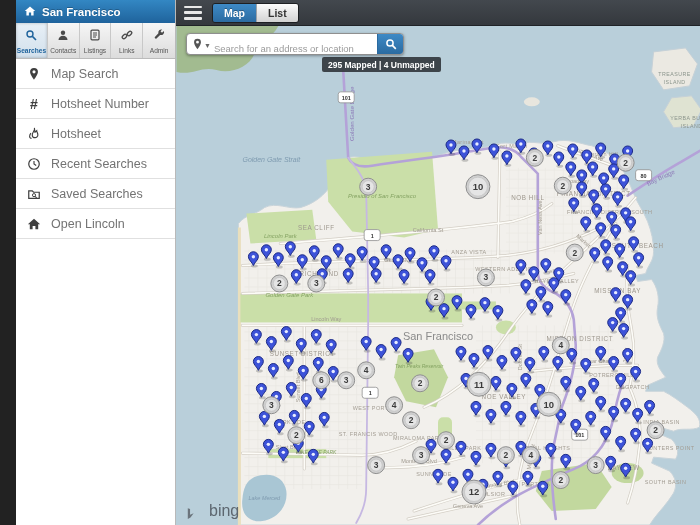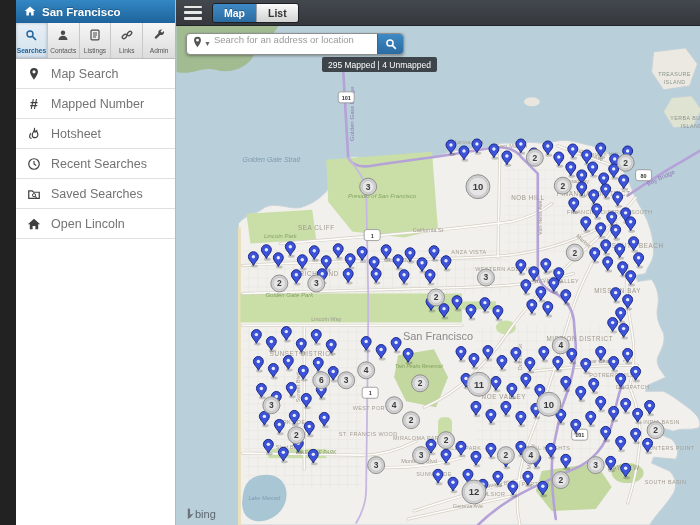--- a/index.html
+++ b/index.html
@@ -44,28 +44,28 @@
   .lbl.hood { fill:#9d978d; font-size:6.3px; letter-spacing:.6px; }
   .lbl.hood-sm { fill:#a39d93; font-size:5.5px; letter-spacing:.4px; }
   .lbl.park { fill:#85a363; font-style:italic; font-size:6px; }
   .lbl.park-sm { fill:#85a363; font-style:italic; font-size:5px; }
   .lbl.city { fill:#8a8a8a; font-size:11px; }
   .lbl.street { fill:#a09a90; font-size:5.6px; }
   .shield-t { text-anchor:middle; font-size:5.5px; fill:#333; font-weight:bold; }
   .cluster-n { text-anchor:middle; fill:#3c3c3c; font-weight:bold; }
 
   
-  .searchbox { position:absolute; left:10px; top:7px; width:218px; height:22px; background:#fff; border:1px solid #8f8f8f; border-radius:4px; box-shadow:0 1px 3px rgba(0,0,0,.35); display:flex; align-items:flex-start; z-index:5; }
+  .searchbox { position:absolute; left:10px; top:7px; width:218px; height:22px; background:#fff; border:1px solid #8f8f8f; border-radius:4px; box-shadow:0 1px 3px rgba(0,0,0,.35); display:flex; align-items:flex-end; z-index:5; }
   .pincell { display:flex; align-items:center; padding:0 3px 0 6px; gap:2px; cursor:pointer; }
   .caret { font-size:7px; color:#666; }
   .searchbox input { flex:1; min-width:0; border:none; outline:none; font-family:inherit; font-size:9.5px; color:#333; background:transparent; }
   .searchbox input::placeholder { color:#9a9a9a; }
   .gobtn { width:26px; height:100%; border:none; border-left:1px solid #2a6aa0; border-radius:0 3px 3px 0; background:linear-gradient(#3e8ac6,#2b6ba1); cursor:pointer; display:flex; align-items:center; justify-content:center; }
-  .mapstatus { position:absolute; left:146px; top:31px; background:rgba(52,57,62,.93); color:#fff; font-size:8.5px; padding:2.5px 6px; border-radius:2px; z-index:4; white-space:nowrap; }
-  .bing { position:absolute; left:10px; bottom:5px; display:flex; align-items:flex-end; gap:0; color:#5d6770; font-size:11px; z-index:4; }
+  .mapstatus { position:absolute; left:146px; top:31px; background:rgba(52,57,62,.93); color:#fff; font-size:8.5px; padding:2.5px 6px; border-radius:2px; z-index:4; white-space:nowrap;font-weight:bold; }
+  .bing { position:absolute; left:10px; bottom:5px; display:flex; align-items:flex-end; gap:14px; color:#5d6770; font-size:16px; z-index:4; }
 </style>
 </head>
 <body>
 
 <div class="app">
 
   <aside class="sidebar">
     <div class="side-header">
       <span>
         <svg width="12" height="12" viewBox="0 0 16 16">
@@ -128,21 +128,21 @@
       <li>
         <span class="micon">
           <svg width="14" height="14" viewBox="0 0 16 16">
               <path d="M8 1a4.5 4.5 0 0 0-4.5 4.5C3.5 9 8 14.5 8 14.5s4.5-5.5 4.5-9A4.5 4.5 0 0 0 8 1zm0 6.3a1.8 1.8 0 1 1 0-3.6 1.8 1.8 0 0 1 0 3.6z" fill="#3f3f3f"></path>
             </svg>
         </span>
         <span class="mlabel">Map Search</span>
       </li>
       <li>
         <span class="micon hashglyph">#</span>
-        <span class="mlabel">Mapped Number</span>
+        <span class="mlabel">Hotsheet Number</span>
       </li>
       <li>
         <span class="micon">
           <svg width="14" height="14" viewBox="0 0 16 16">
               <path d="M8.5 1C9.8 4 6 5.5 6 9a3.2 3.2 0 0 0 6.4 0c0-2-1.2-3-1.3-4.8-.9.8-1.3 1.6-2 1.8C9 4 8.5 2.8 8.5 1zM4.5 7C3.4 8.4 3 9.5 3 10.8A2.2 2.2 0 0 0 5.2 13" fill="none" stroke="#3f3f3f" stroke-width="1.3"></path>
             </svg>
         </span>
         <span class="mlabel">Hotsheet</span>
       </li>
       <li>

